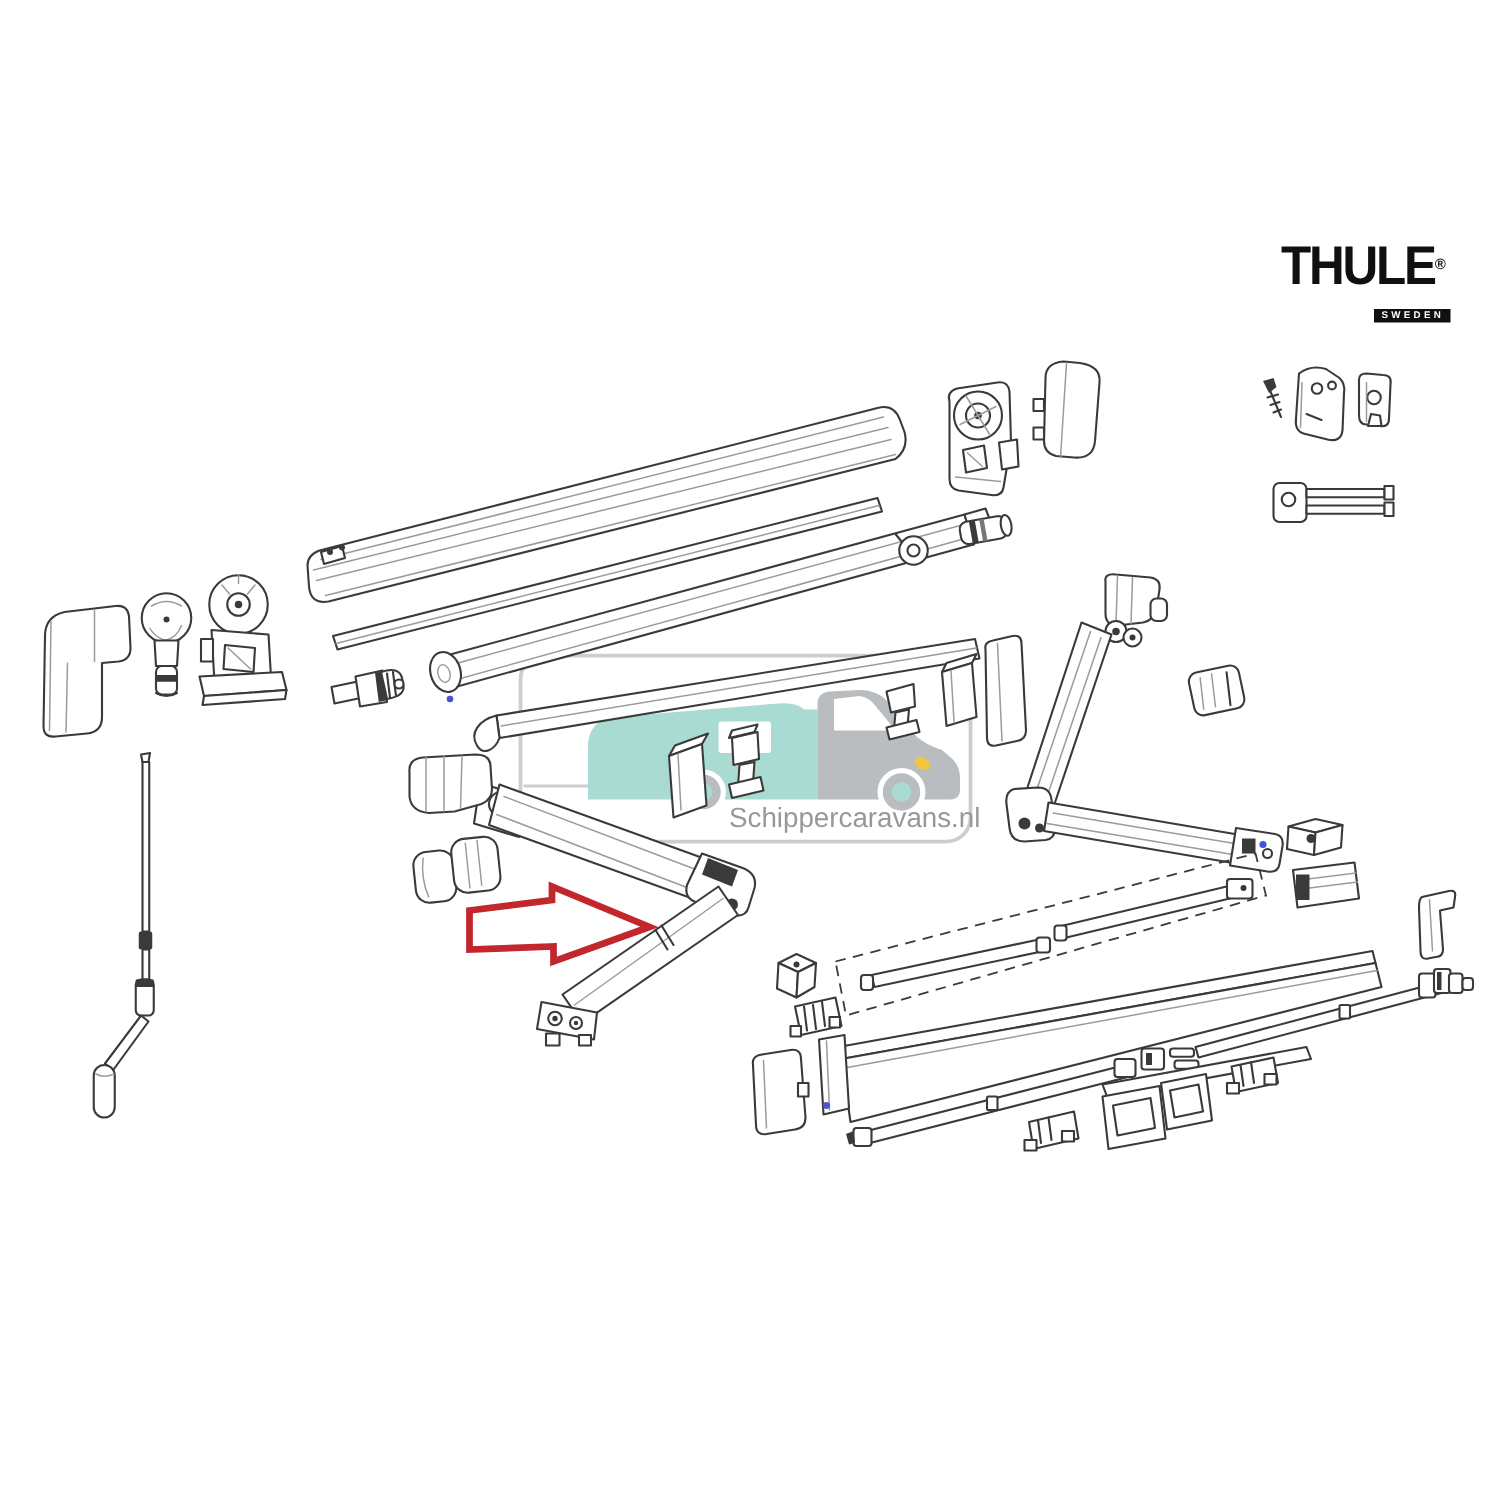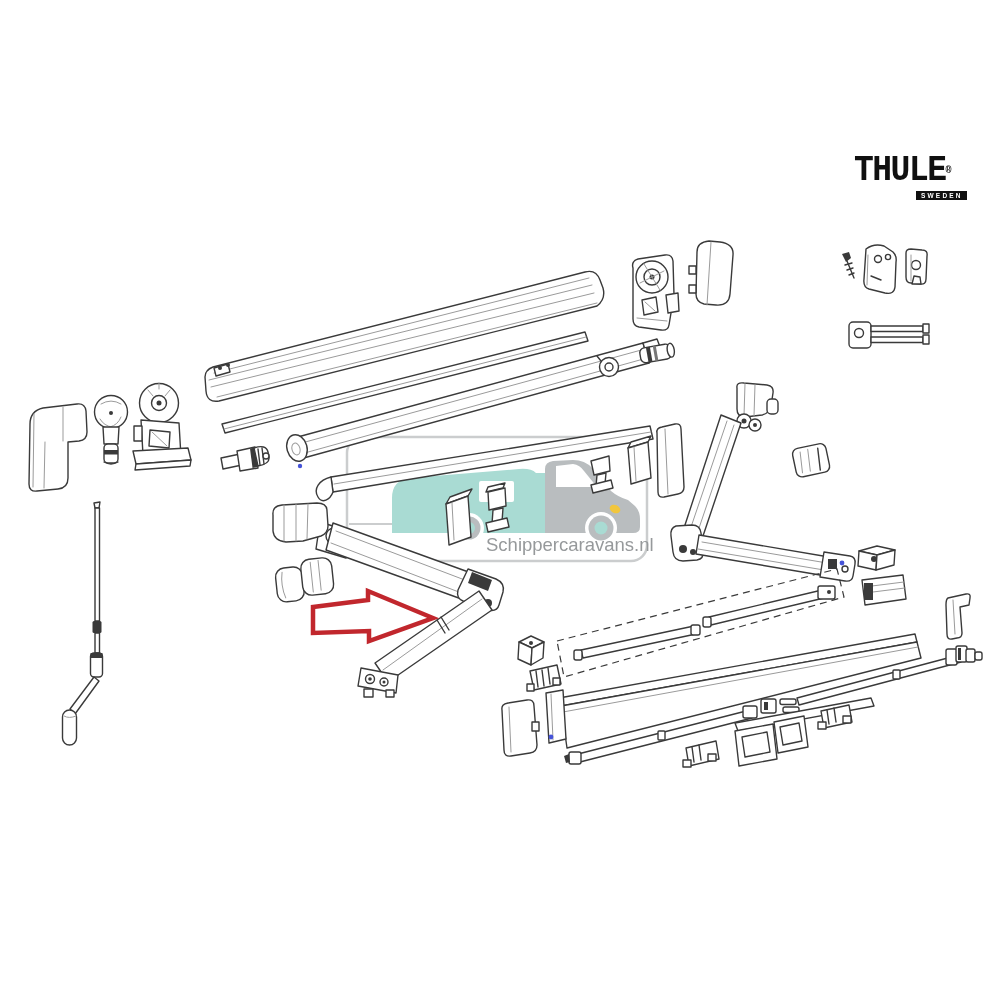--- a/index.html
+++ b/index.html
@@ -21,21 +21,21 @@
   .arrow{fill:#ffffff;stroke:var(--arrow-red);stroke-width:4.5;stroke-linejoin:miter;}
   .wm-border{fill:none;stroke:var(--watermark-border);stroke-width:2.5;}
   .wm-line{fill:none;stroke:var(--watermark-border);stroke-width:2;}
   .wm-teal{fill:var(--watermark-teal);stroke:none;}
   .wm-gray{fill:var(--watermark-gray);stroke:none;}
   .wm-white{fill:#ffffff;stroke:none;}
   .wm-yellow{fill:var(--headlight-yellow);stroke:none;}
   .wm-text{fill:var(--watermark-text);font-size:18.5px;font-family:"Liberation Sans",sans-serif;}
   
   .logo{position:absolute;left:854px;top:162px;width:116px;}
-  .logo-row{line-height:18px;white-space:nowrap;font-family:Liberation Mono, monospace;}
+  .logo-row{line-height:30px;white-space:nowrap;}
   .logo-text{font-weight:900;font-size:33px;letter-spacing:-1.5px;color:#101010;
              display:inline-block;transform:scaleY(1.1);}
   .logo-reg{font-size:10px;vertical-align:top;color:#101010;font-weight:bold;}
   .logo-sub{background:#101010;color:#fff;font-size:6.5px;letter-spacing:2.2px;
             padding:1px 4px 1px 5px;display:inline-block;margin-left:62px;margin-top:-4px;
             font-weight:bold;}
 </style>
 </head>
 <body>
 

